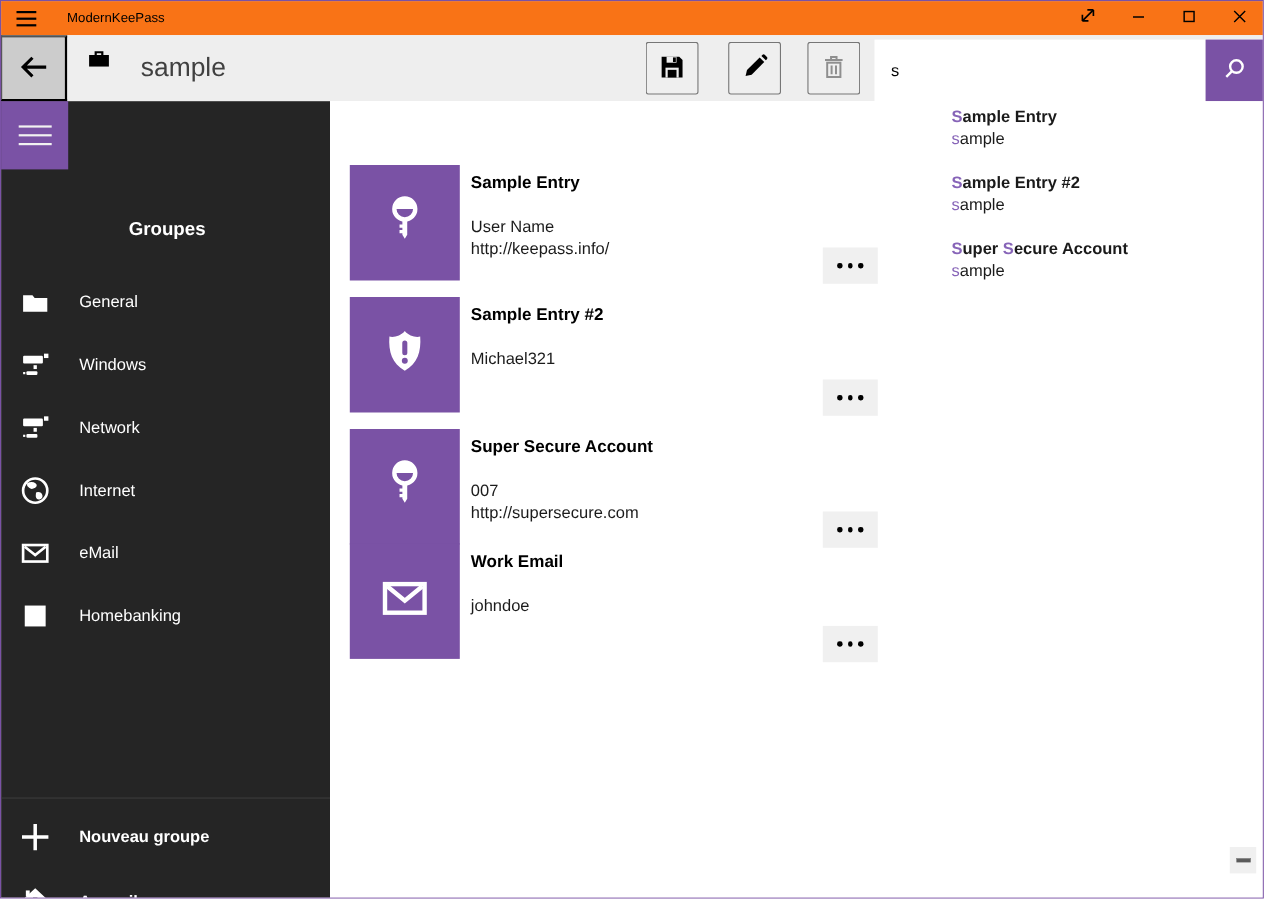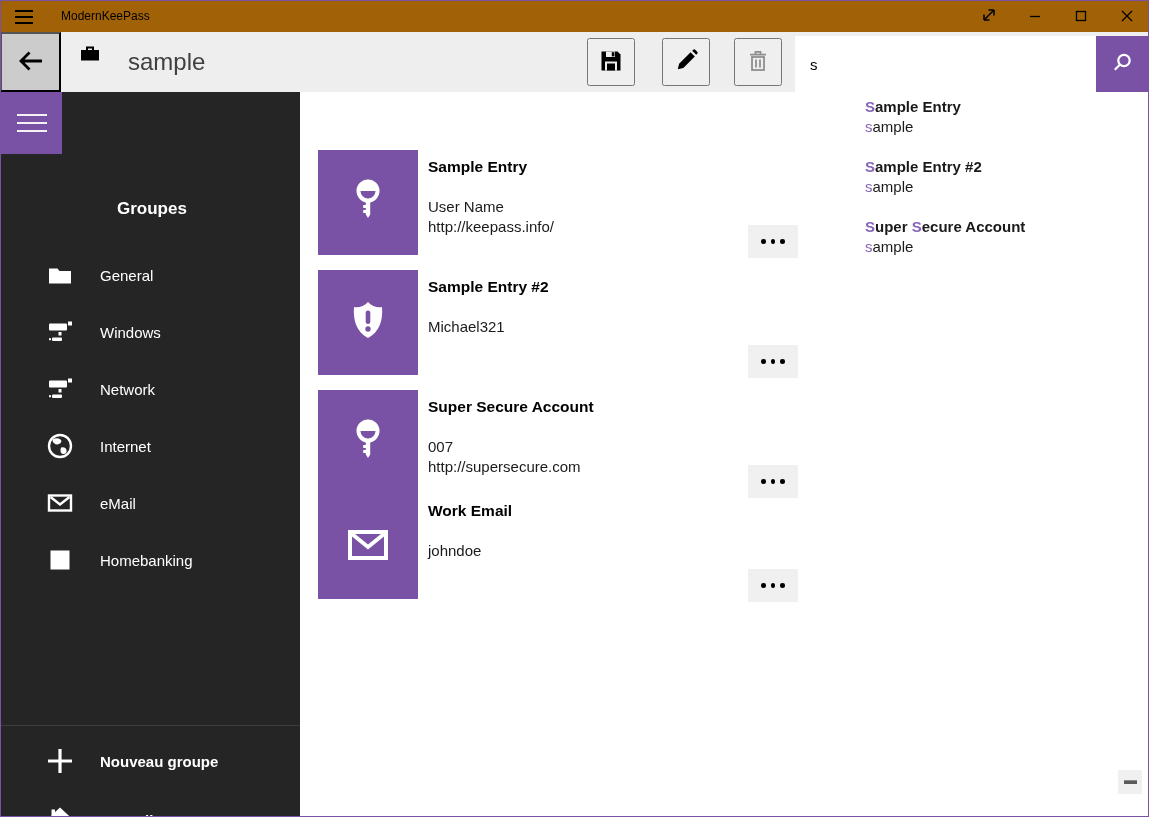--- a/index.html
+++ b/index.html
@@ -2,42 +2,42 @@
 <html><head>
 <meta charset="utf-8">
 <style>
   * { margin:0; padding:0; box-sizing:border-box; }
   html,body { width:1149px; height:817px; }
   body { font-family:"Liberation Sans","DejaVu Sans",sans-serif; background:#fff; overflow:hidden; }
   .window { position:relative; width:1149px; height:817px; background:#fff; }
   .winborder { position:absolute; inset:0; border:1px solid #7a52a5; pointer-events:none; z-index:50; }
 
   
-  .titlebar { position:absolute; left:1px; top:1px; right:1px; height:31px; background:#a16207; }
+  .titlebar { position:absolute; left:1px; top:1px; right:1px; height:31px; background:#f97316; }
   .tb-burger { position:absolute; left:14px; top:9px; width:18px; height:14px; display:flex; flex-direction:column; justify-content:space-between; cursor:pointer; }
   .tb-burger i { display:block; height:1.8px; background:#000; }
   .tb-title { position:absolute; left:60px; top:0; height:31px; line-height:31px; font-size:12px; color:#000; }
   .capbtn { position:absolute; top:0; width:46px; height:31px; display:flex; align-items:center; justify-content:center; }
 
   
   .appbar { position:absolute; left:1px; top:32px; right:1px; height:60px; background:#eeeeee; }
   .backbtn { position:absolute; left:0px; top:32px; width:61px; height:60px; background:#cccccc; display:flex; align-items:center; justify-content:center; }
   .db-icon { position:absolute; left:80px; top:45px; }
   .db-title { position:absolute; left:128px; top:32px; height:60px; line-height:60px; font-size:24px; font-weight:300; color:#404040; }
   .toolbtn { position:absolute; top:38px; width:48px; height:48px; display:flex; align-items:center; justify-content:center; }
   .searchbox { position:absolute; left:795px; top:36px; width:301px; height:56px; background:#fff; }
   .searchbox input { position:absolute; inset:0; border:none; outline:none; padding-left:15px; font-size:15px; font-family:inherit; color:#000; background:transparent; }
   .searchbtn { position:absolute; left:1096px; top:36px; width:52px; height:56px; background:#7a52a5; border:none; display:flex; align-items:center; justify-content:center; cursor:pointer; }
 
   
   .sidebar { position:absolute; left:1px; top:92px; width:299px; height:724px; background:#252525; }
   .sb-burger { position:absolute; left:0; top:0; width:61px; height:62px; background:#7a52a5; border:none; display:flex; flex-direction:column; align-items:center; justify-content:center; gap:5.5px; cursor:pointer; }
   .sb-burger i { display:block; width:30px; height:2.6px; background:#f2f2f2; }
   .sb-heading { position:absolute; left:71px; top:92px; transform:translateY(-50%); font-size:17px; font-weight:700; color:#fff; top:107px; transform:none;margin-left:45px; }
-  .sb-item { position:absolute; left:0; width:299px; height:57px; cursor:pointer;margin-left:28px; }
+  .sb-item { position:absolute; left:0; width:299px; height:57px; cursor:pointer; }
   .sb-item .sb-icon { position:absolute; left:17px; top:50%; transform:translateY(-50%); width:28px; height:28px; display:flex; align-items:center; justify-content:center; }
   .sb-item .sb-label { position:absolute; left:71px; top:50%; transform:translateY(-50%); font-size:15px; color:#fff; white-space:nowrap; }
   .sb-item.bold .sb-label { font-weight:700; }
   .sb-sep { position:absolute; left:0; top:633px; width:299px; height:1px; background:#3c3c3c; }
 
   
   .content { position:absolute; left:300px; top:92px; width:848px; height:724px; background:#fff; }
   .entry { position:absolute; left:18px; width:790px; height:108px; }
   .tile { position:absolute; left:0; top:0; width:100px; height:105px; background:#7a52a5; display:flex; align-items:center; justify-content:center; cursor:pointer; }
   .e-title { position:absolute; left:110px; top:8px; font-size:15.5px; font-weight:700; color:#000; white-space:nowrap; }

